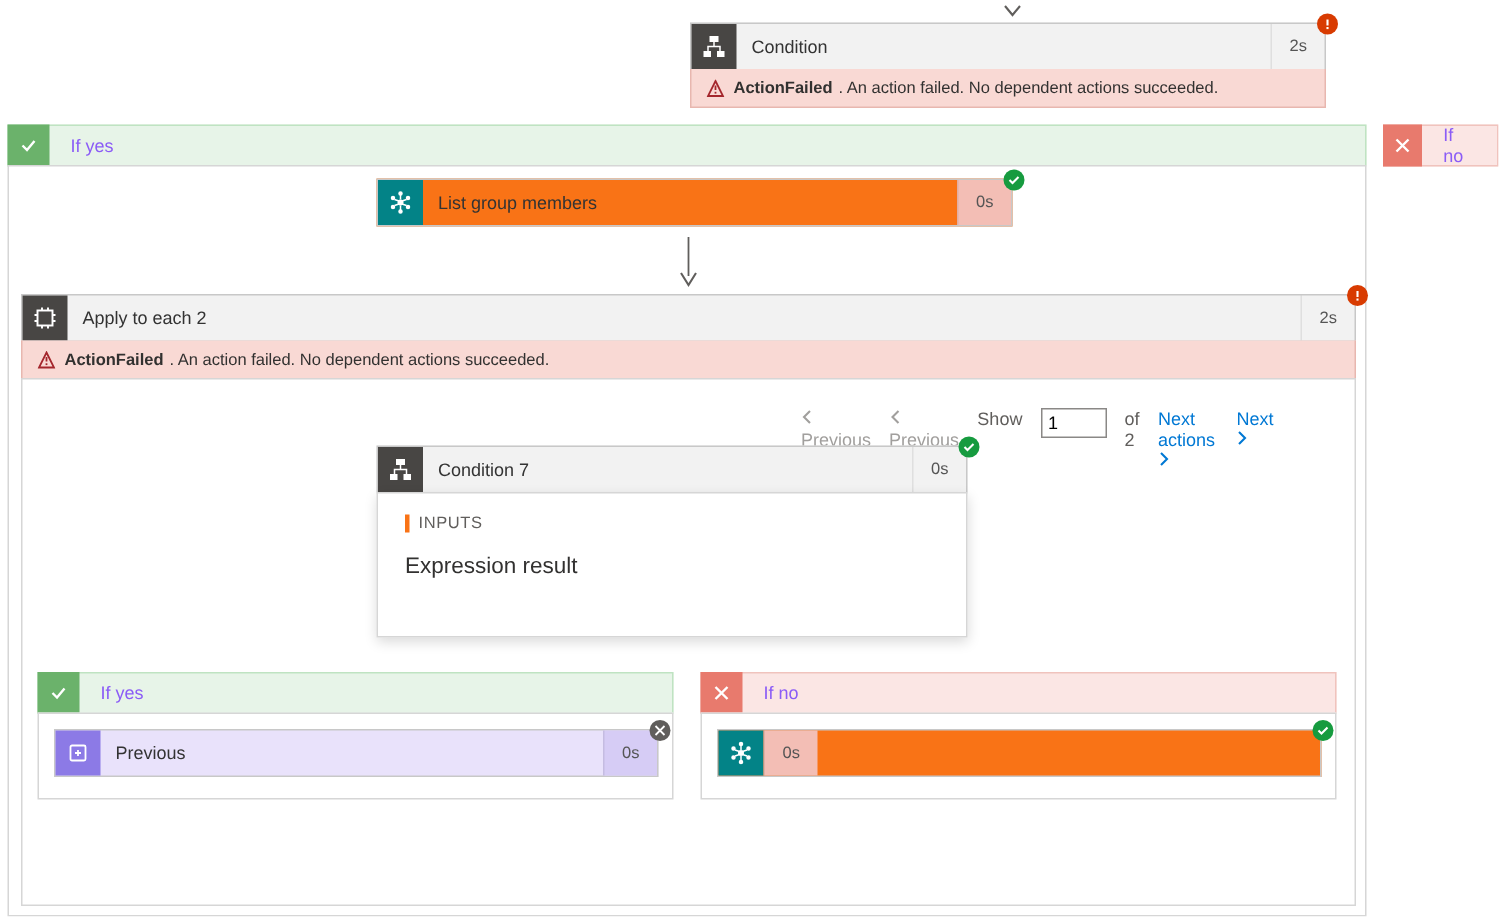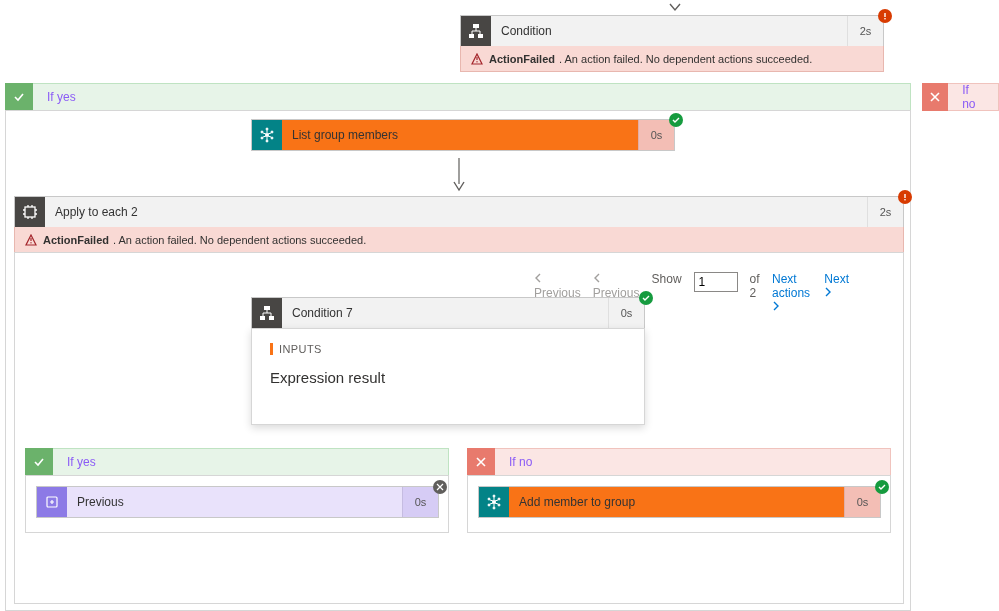--- a/index.html
+++ b/index.html
@@ -272,21 +272,20 @@
             <circle cx="8" cy="2" r="1" fill="#fff"></circle>
             <circle cx="13" cy="5" r="1" fill="#fff"></circle>
             <circle cx="13" cy="11" r="1" fill="#fff"></circle>
             <circle cx="8" cy="14" r="1" fill="#fff"></circle>
             <circle cx="3" cy="11" r="1" fill="#fff"></circle>
             <circle cx="3" cy="5" r="1" fill="#fff"></circle>
             <path d="M8 3v3M12 6l-3 1M12 10l-3-1M8 13v-3M4 10l3-1M4 6l3 1" fill="none"></path>
           </g>
         </svg>
   </div>
-  <div class="label">Add member to group</div>
   <div class="timing">0s</div>
 </div>
 <div class="badge ok" style="left:875px;top:480px">
   <svg viewBox="0 0 8 8">
         <path d="M1 4 L3 6 L7 2" stroke="#fff" stroke-width="1.4" fill="none"></path>
       </svg>
 </div>
 
 </div>
 

